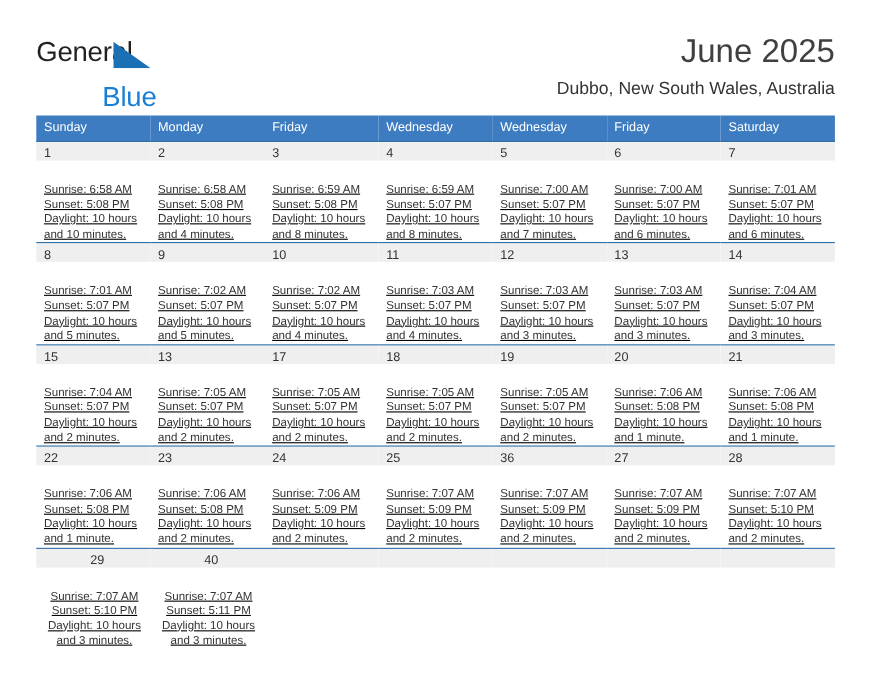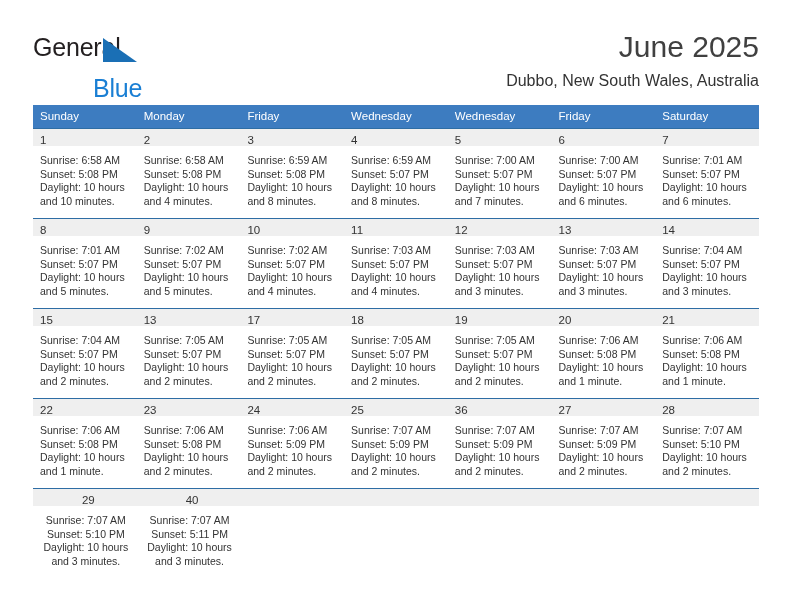--- a/index.html
+++ b/index.html
@@ -109,21 +109,22 @@
     background: #efefef;
     height: 17px;
     padding: 1px 0 0 7px;
   }
   .day-num {
     font-size: 11.5px;
     color: #333333;
     line-height: 15px;
   }
   .cell-body {
-    padding: 8px 5px 0 7px;
+    padding: 20px 5px 0 7px;
+    text-decoration: underline;
   }
   .cell-line {
     font-size: 10.5px;
     color: #333333;
     line-height: 13.6px;
     white-space: nowrap;
   }
   .empty .day-band { background: #efefef; }
 </style>
 </head>

